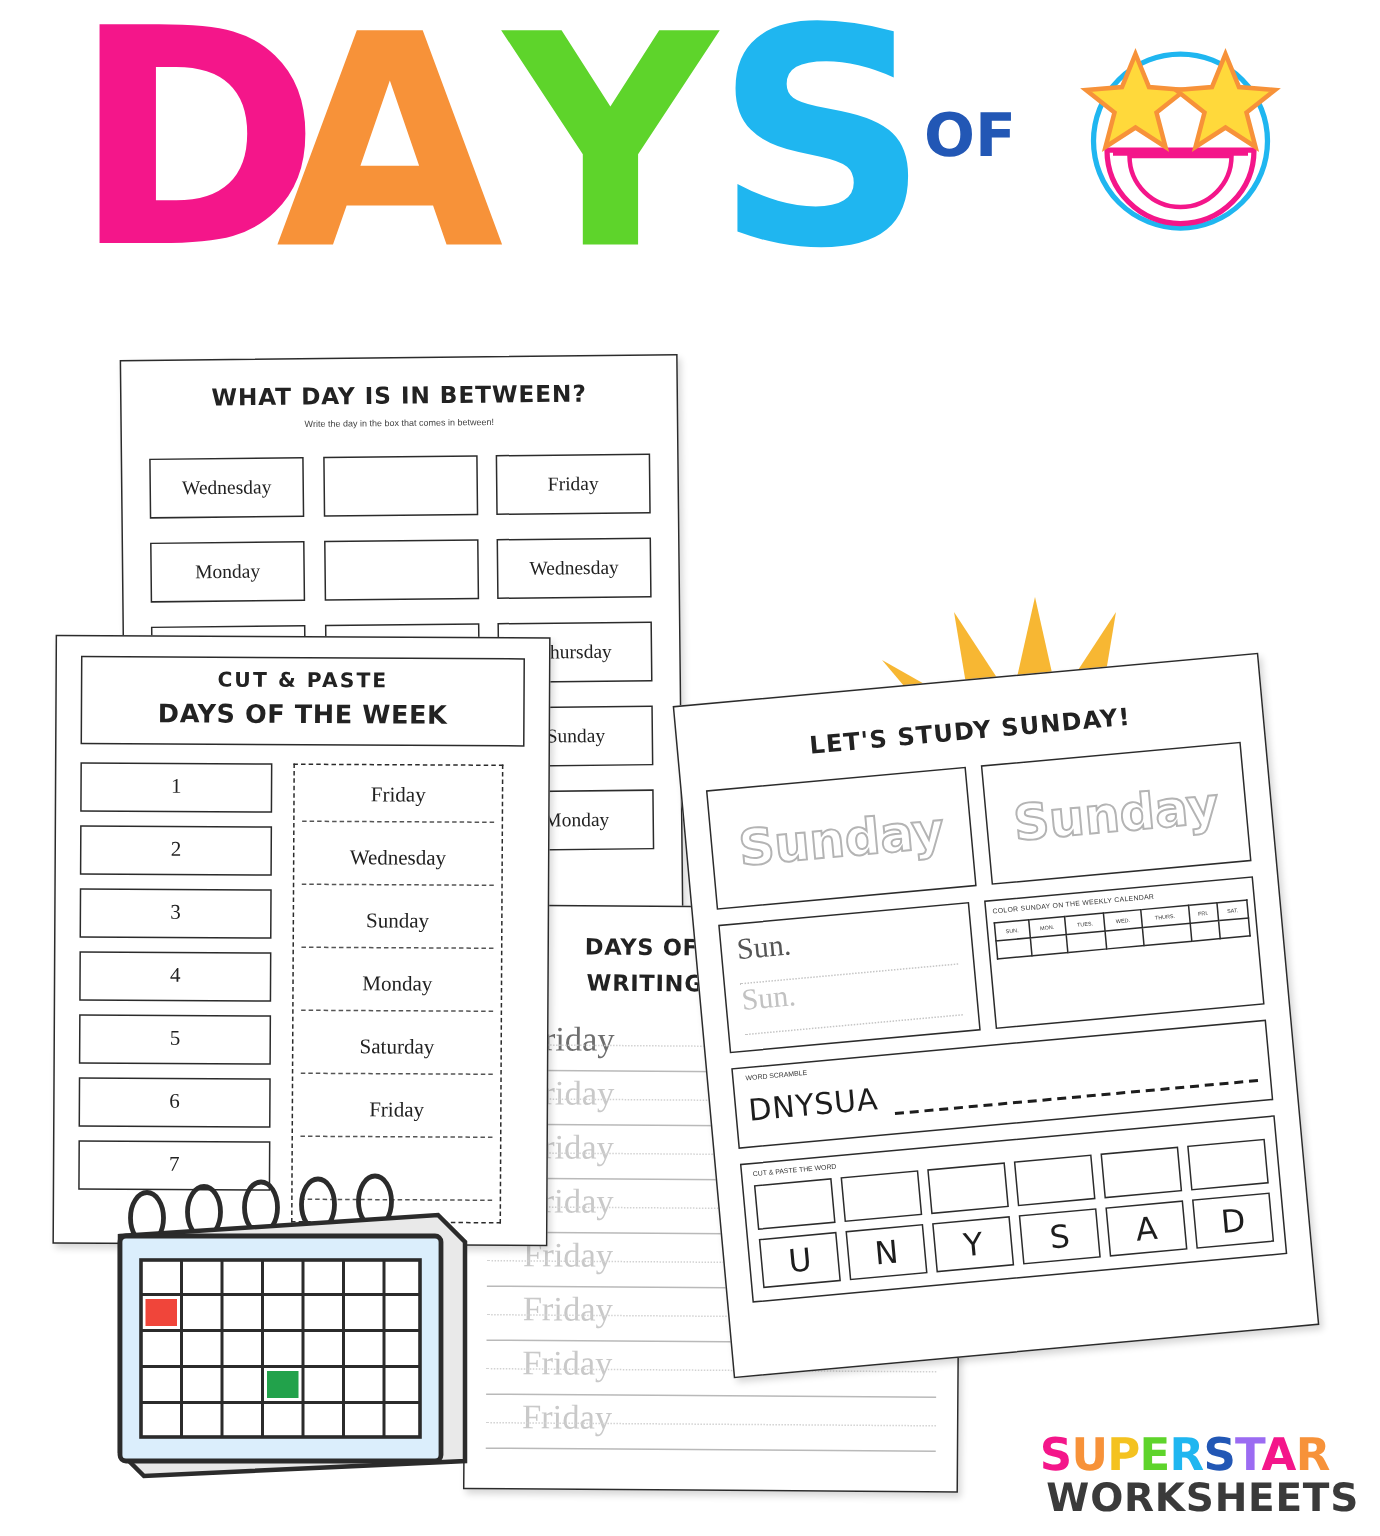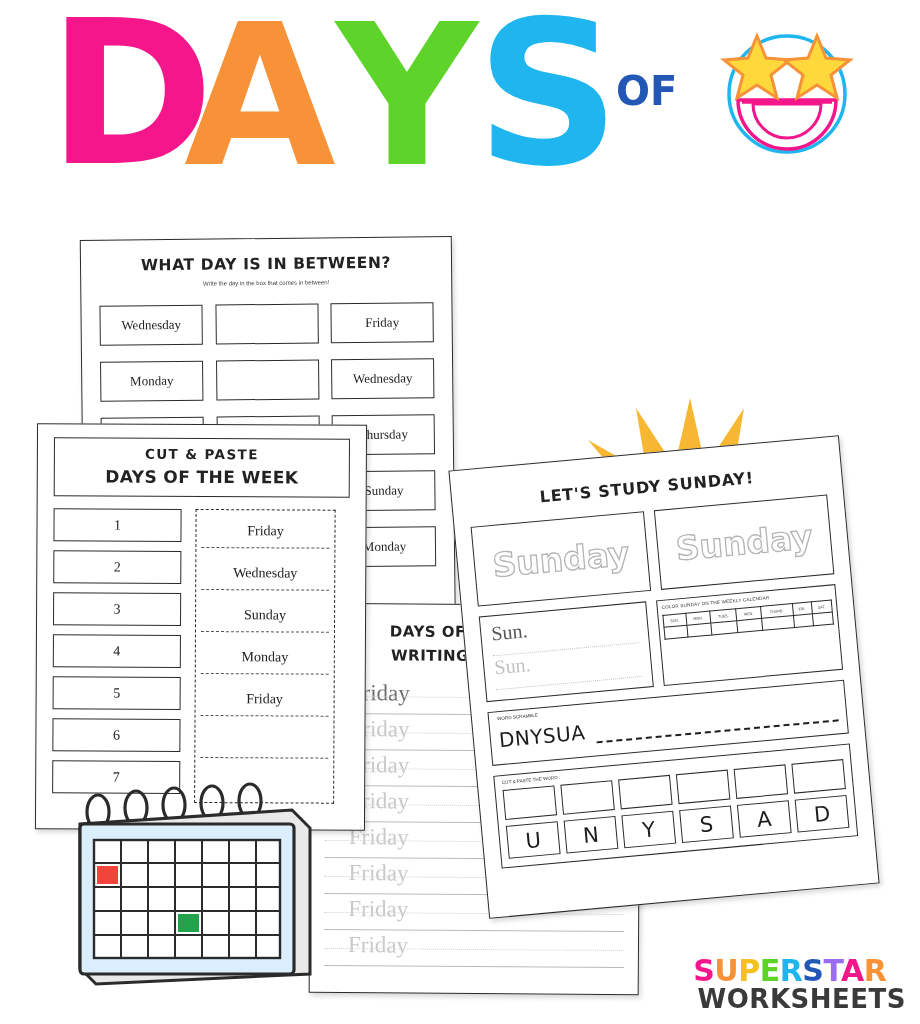--- a/index.html
+++ b/index.html
@@ -286,20 +286,21 @@
         <div class="cp-num">4</div>
         <div class="cp-num">5</div>
         <div class="cp-num">6</div>
         <div class="cp-num">7</div>
       </div>
       <div class="cp-right">
         <div class="cp-day">Friday</div>
         <div class="cp-day">Wednesday</div>
         <div class="cp-day">Sunday</div>
         <div class="cp-day">Monday</div>
+        <div class="cp-day">Saturday</div>
         <div class="cp-day">Friday</div>
         <div class="cp-day"></div>
       </div>
     </div>
   </div>
 
   <div class="sheet" id="sheet4">
     <div class="sheet-title s4title">LET'S STUDY SUNDAY!</div>
     <div class="s4-grid">
       <div class="s4-two">

